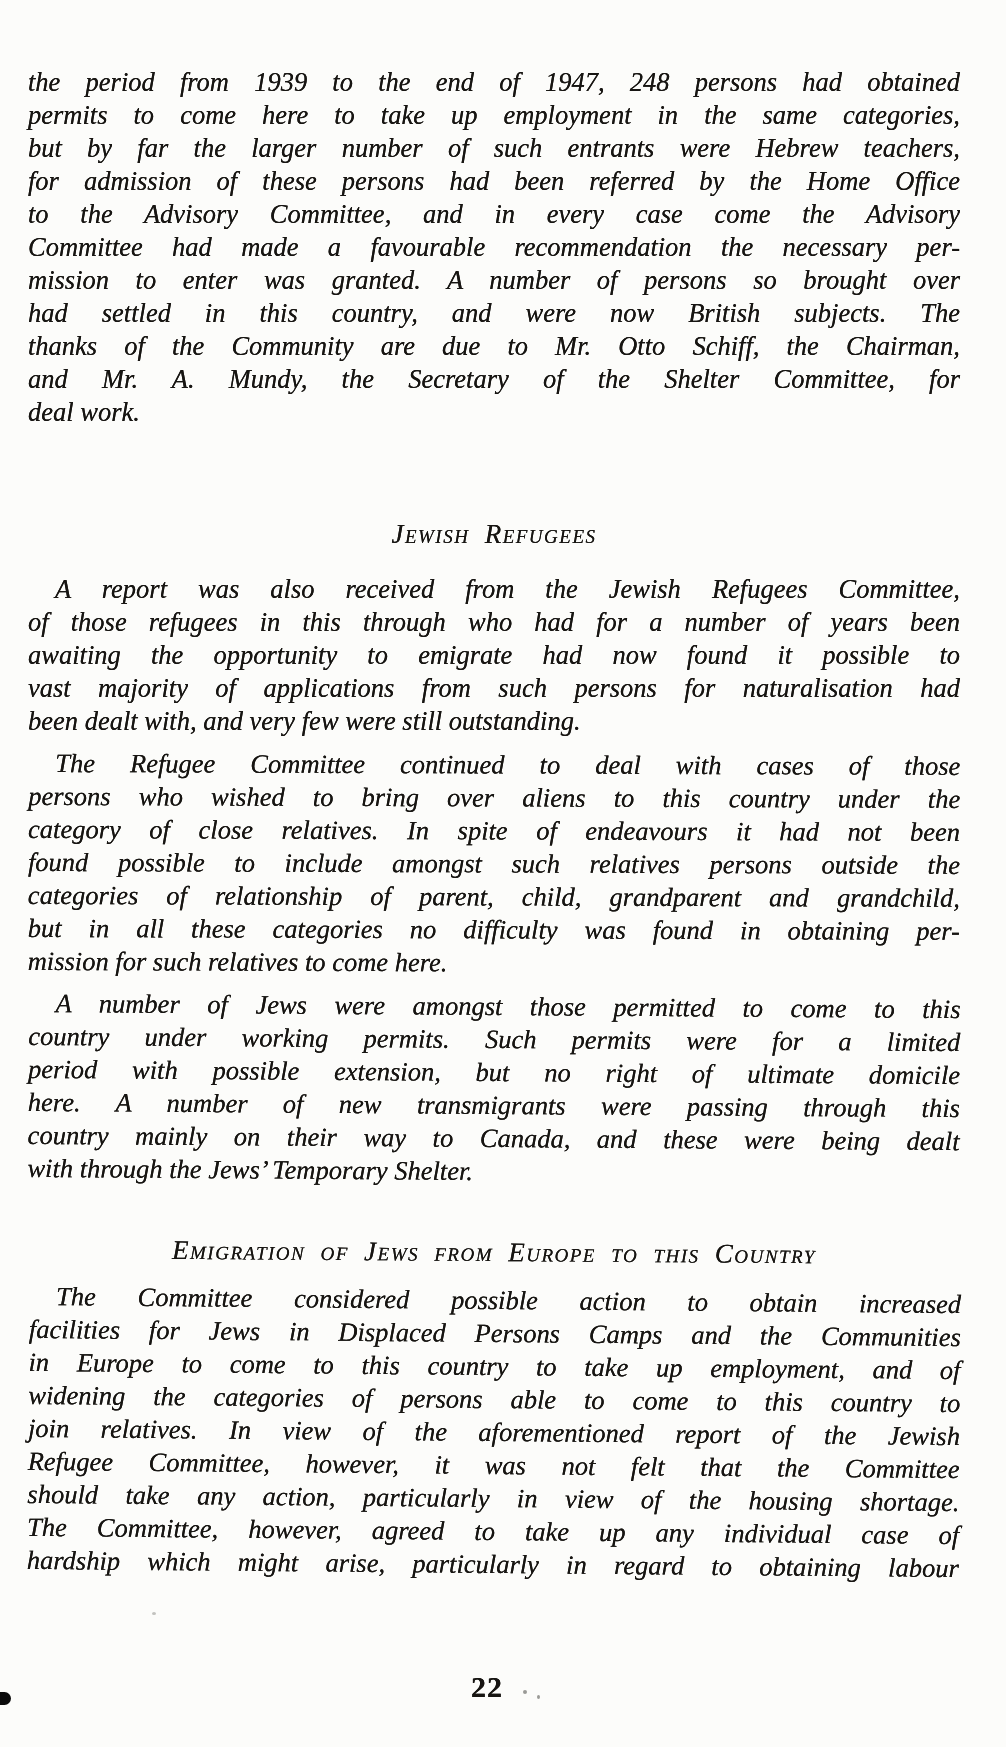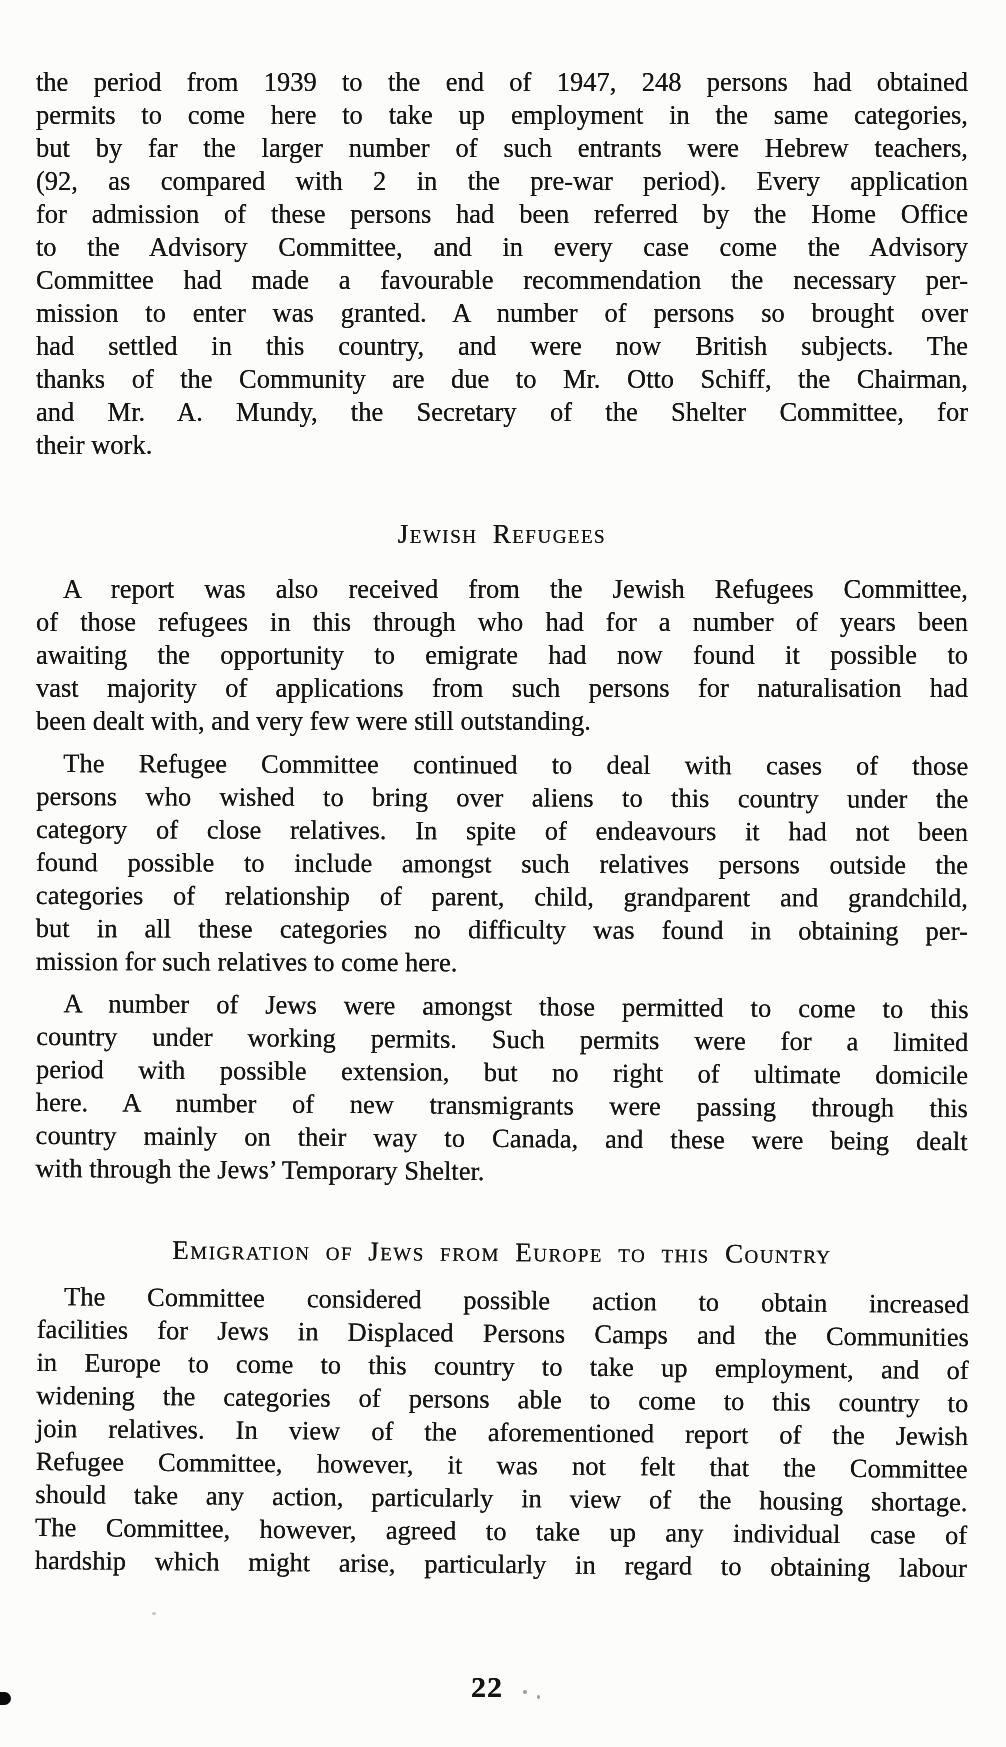--- a/index.html
+++ b/index.html
@@ -7,41 +7,41 @@
     position:relative;
     width:1006px; height:1747px;
     margin:0 auto;
     background:#fcfcfa;
     overflow:hidden;
     font-family:"Liberation Serif","DejaVu Serif",serif;
     color:#171512;
   }
   .text-block {
     position:absolute;
-    left:36px; top:66px; width:932px;
+    left:28px; top:66px; width:932px;font-style:italic;
   }
   .para {
     font-size:26.5px;
     line-height:33px;
     text-shadow:0 0 .45px currentColor; 
   }
   .para + .para { margin-top:9px; }
   .line { text-align:justify; text-align-last:justify; }
   .line.last { text-align-last:left; }
   .para .line:first-child { text-indent:27px; }
   .para.no-indent .line:first-child { text-indent:0; }
   .heading {
     font-size:27px;
     line-height:33px;
     font-weight:normal;
     text-align:center;
     font-variant:small-caps;
     letter-spacing:1.5px;
     word-spacing:7px;
-    margin:56px 0 22px 0;
+    margin:89px 0 22px 0;
     text-shadow:0 0 .45px currentColor;
   }
   .heading.second { margin:48px 0 14px 0; }
   
   .tilt-a { transform:rotate(.18deg); transform-origin:0 50%; }
   .tilt-b { transform:rotate(.38deg); transform-origin:0 50%; }
   .tilt-c { transform:rotate(.5deg);  transform-origin:0 50%; }
   .page-number {
     position:absolute;
     left:0; top:1670px; width:100%;
@@ -68,29 +68,28 @@
 <body>
 
 <div class="page">
 
   <div class="text-block">
 
     <div class="para no-indent">
         <div class="line">the period from 1939 to the end of 1947, 248 persons had obtained</div>
         <div class="line">permits to come here to take up employment in the same categories,</div>
         <div class="line">but by far the larger number of such entrants were Hebrew teachers,</div>
-        <div class="line">(92, as compared with 2 in the pre-war period). Every application</div>
         <div class="line">for admission of these persons had been referred by the Home Office</div>
         <div class="line">to the Advisory Committee, and in every case come the Advisory</div>
         <div class="line">Committee had made a favourable recommendation the necessary per-</div>
         <div class="line">mission to enter was granted. A number of persons so brought over</div>
         <div class="line">had settled in this country, and were now British subjects. The</div>
         <div class="line">thanks of the Community are due to Mr. Otto Schiff, the Chairman,</div>
         <div class="line">and Mr. A. Mundy, the Secretary of the Shelter Committee, for</div>
-        <div class="line last">their work.</div>
+        <div class="line last">deal work.</div>
       </div>
 
     <h2 class="heading">Jewish Refugees</h2>
 
     <div class="para">
         <div class="line">A report was also received from the Jewish Refugees Committee,</div>
         <div class="line">of those refugees in this through who had for a number of years been</div>
         <div class="line">awaiting the opportunity to emigrate had now found it possible to</div>
         <div class="line">vast majority of applications from such persons for naturalisation had</div>
         <div class="line last">been dealt with, and very few were still outstanding.</div>

